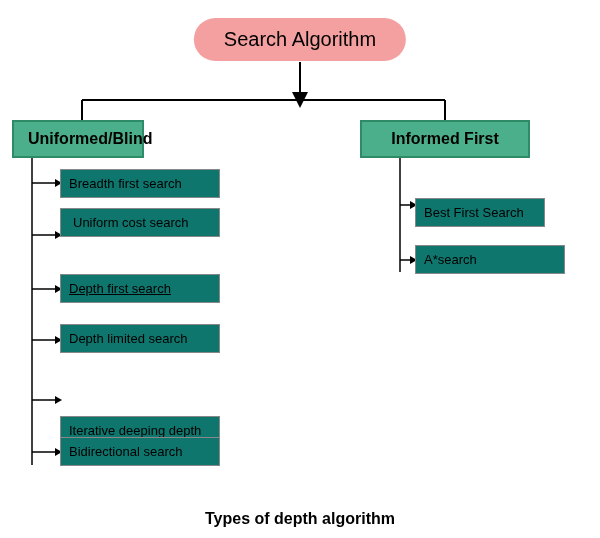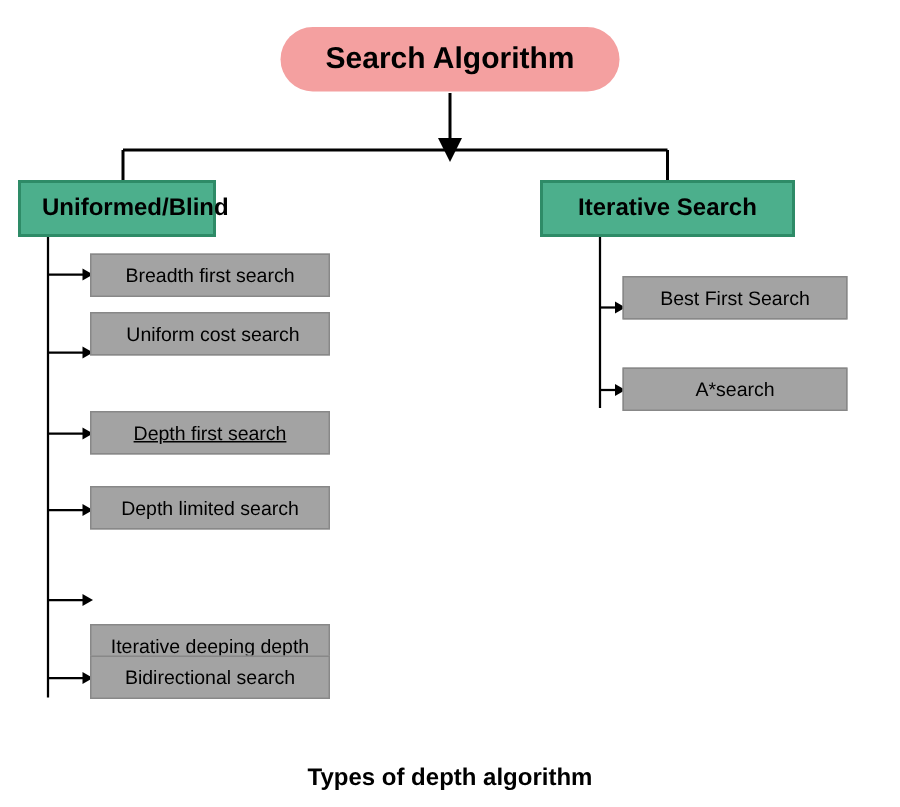--- a/index.html
+++ b/index.html
@@ -22,21 +22,21 @@
     
     .root-node {
       position: absolute;
       left: 50%;
       transform: translateX(-50%);
       top: 18px;
       background: #f4a0a0;
       border-radius: 50px;
       padding: 10px 30px;
       font-size: 20px;
-      font-weight: bold;
+      font-weight: normal;
       white-space: nowrap;
       border: none;
     }
 
     
     .category-box {
       position: absolute;
       background: #4caf8c;
       color: #000;
       font-size: 16px;
@@ -55,38 +55,38 @@
     .category-right {
       left: 360px;
       top: 120px;
       width: 170px;
       text-align: center;
     }
 
     
     .item-box {
       position: absolute;
-      background: #a3a3a3;
+      background: #0f766e;
       border: 1px solid #888;
       font-size: 13px;
-      text-align: center;
+      text-align: left;
       padding: 6px 8px;
       width: 160px;
     }
 
     
     .item-l1 { left: 60px; top: 169px; }
     .item-l2 { left: 60px; top: 208px; padding-left: 12px; }
     .item-l3 { left: 60px; top: 274px; text-decoration: underline; }
     .item-l4 { left: 60px; top: 324px; }
     .item-l5 { left: 60px; top: 374px; width: 160px; margin-top: 42px; }
     .item-l6 { left: 60px; top: 437px; }
 
     
-    .item-r1 { left: 415px; top: 184px; width: 150px; }
+    .item-r1 { left: 415px; top: 198px; width: 130px; }
     .item-r2 { left: 415px; top: 245px; width: 150px; }
 
     
     .caption {
       position: absolute;
       bottom: 10px;
       left: 50%;
       transform: translateX(-50%);
       font-size: 16px;
       font-weight: bold;
@@ -154,21 +154,21 @@
 
   <div class="root-node">
     <span>Search Algorithm</span>
   </div>
 
   <div class="category-box category-left">
     <span>Uniformed/Blind</span>
   </div>
 
   <div class="category-box category-right">
-    <span>Iterative Search</span>
+    <span>Informed First</span>
   </div>
 
   <div class="item-box item-l1">
     <span>Breadth first search</span>
   </div>
   <div class="item-box item-l2">
     <span>Uniform cost search</span>
   </div>
   <div class="item-box item-l3">
     <span>Depth first search</span>

